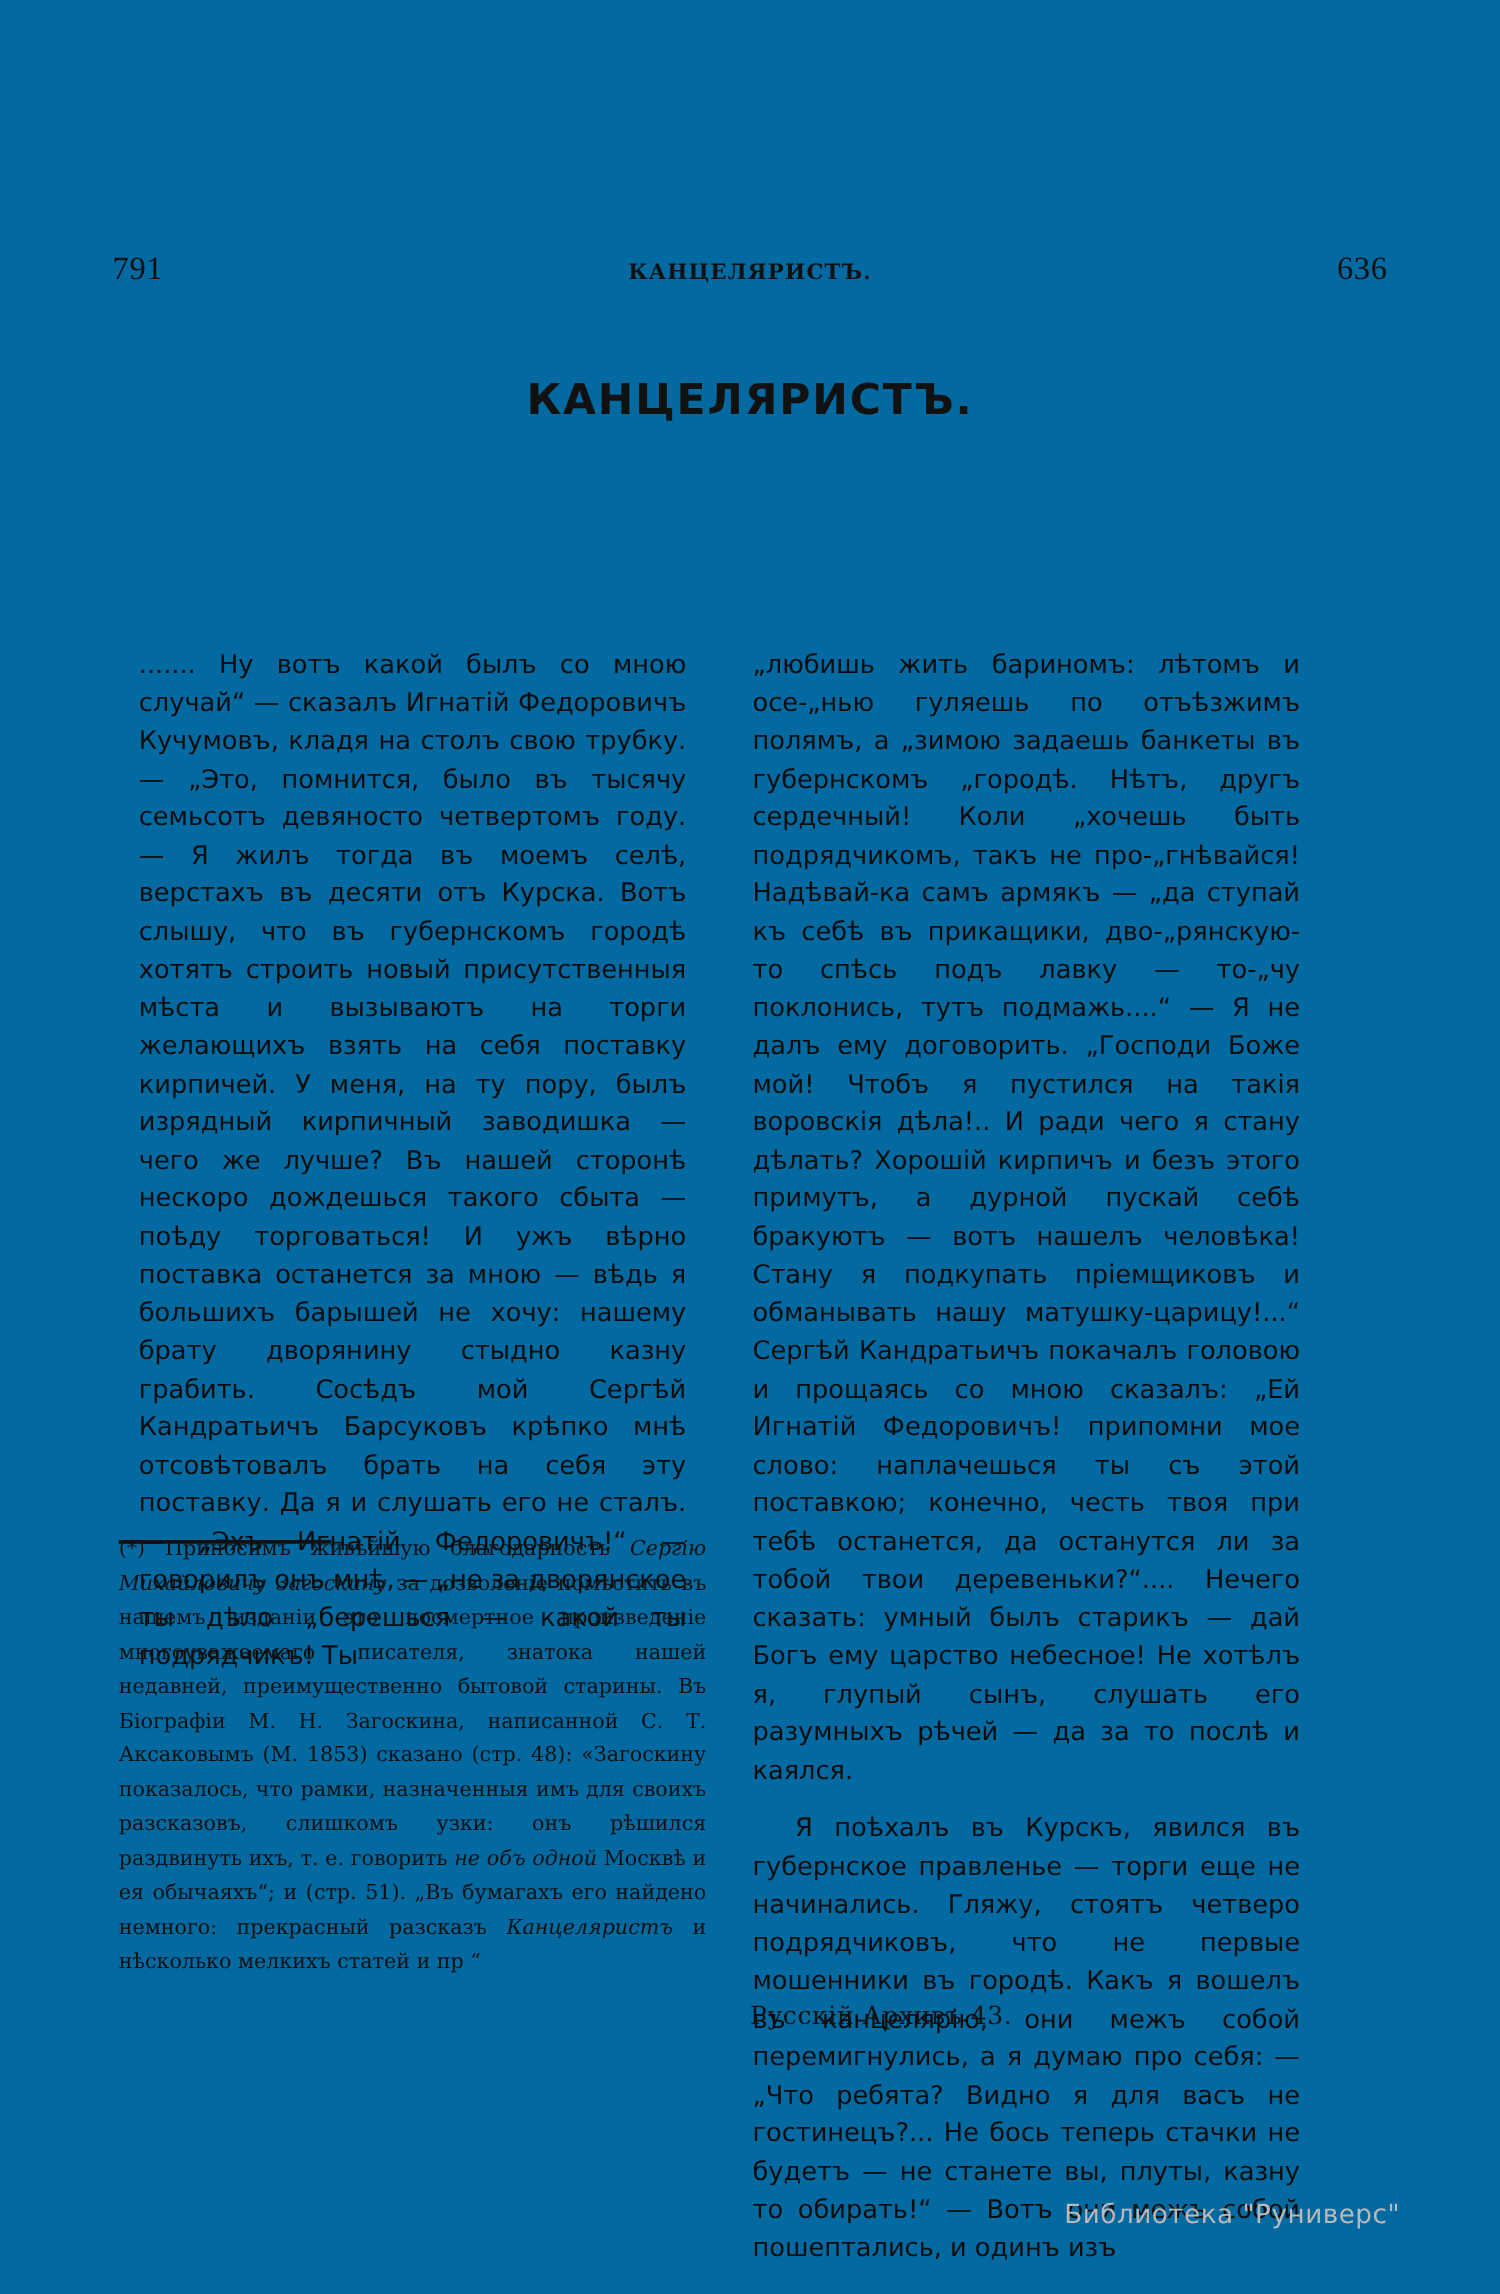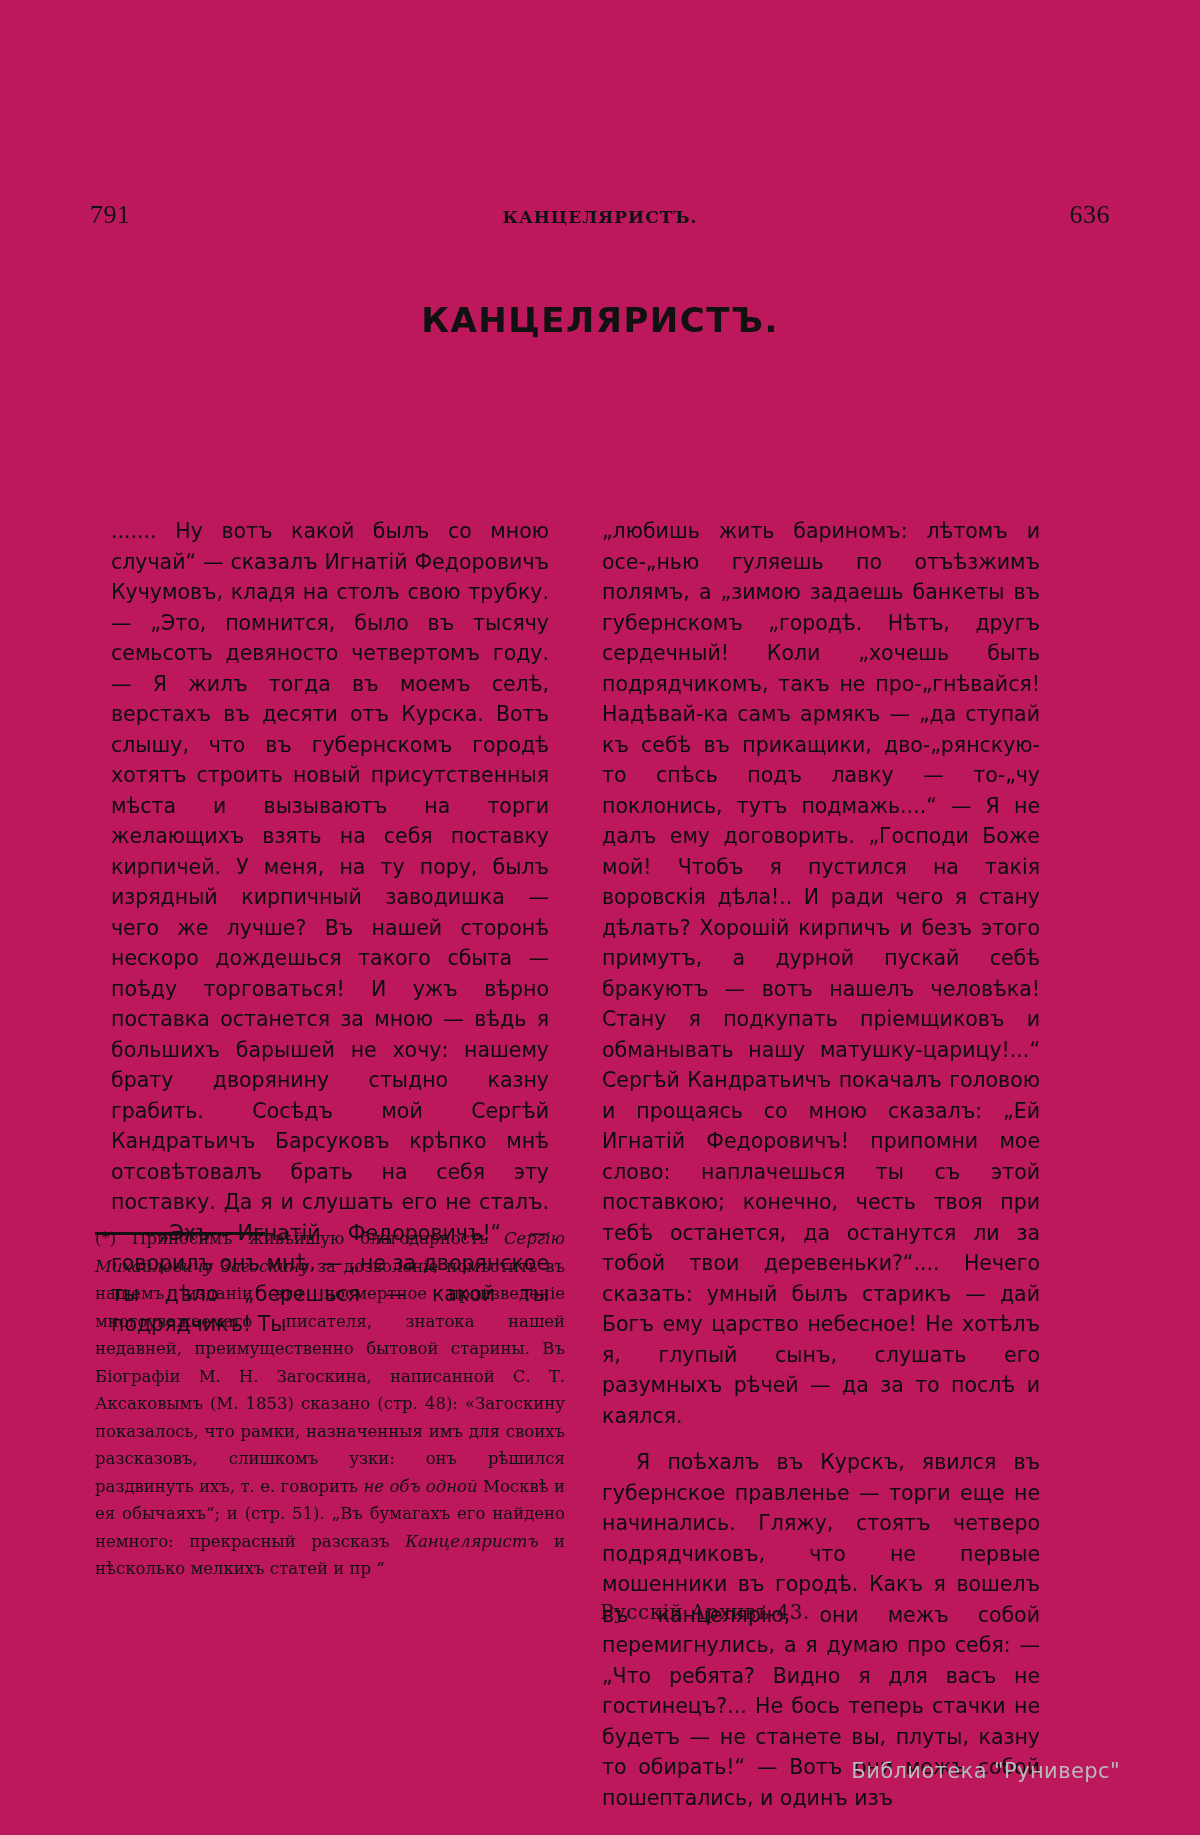--- a/index.html
+++ b/index.html
@@ -13,21 +13,21 @@
     position: relative;
     font-family: "Liberation Serif", serif;
     color: #111111;
     overflow: hidden;
   }
   .page {
     position: absolute;
     left: 0; top: 0;
     width: 1200px;
     height: 1835px;
-    background: #be185d;
+    background: #0369a1;
   }
 
   
   .runhead {
     position: absolute;
     left: 90px;
     top: 200px;
     width: 1020px;
     display: flex;
     align-items: baseline;

